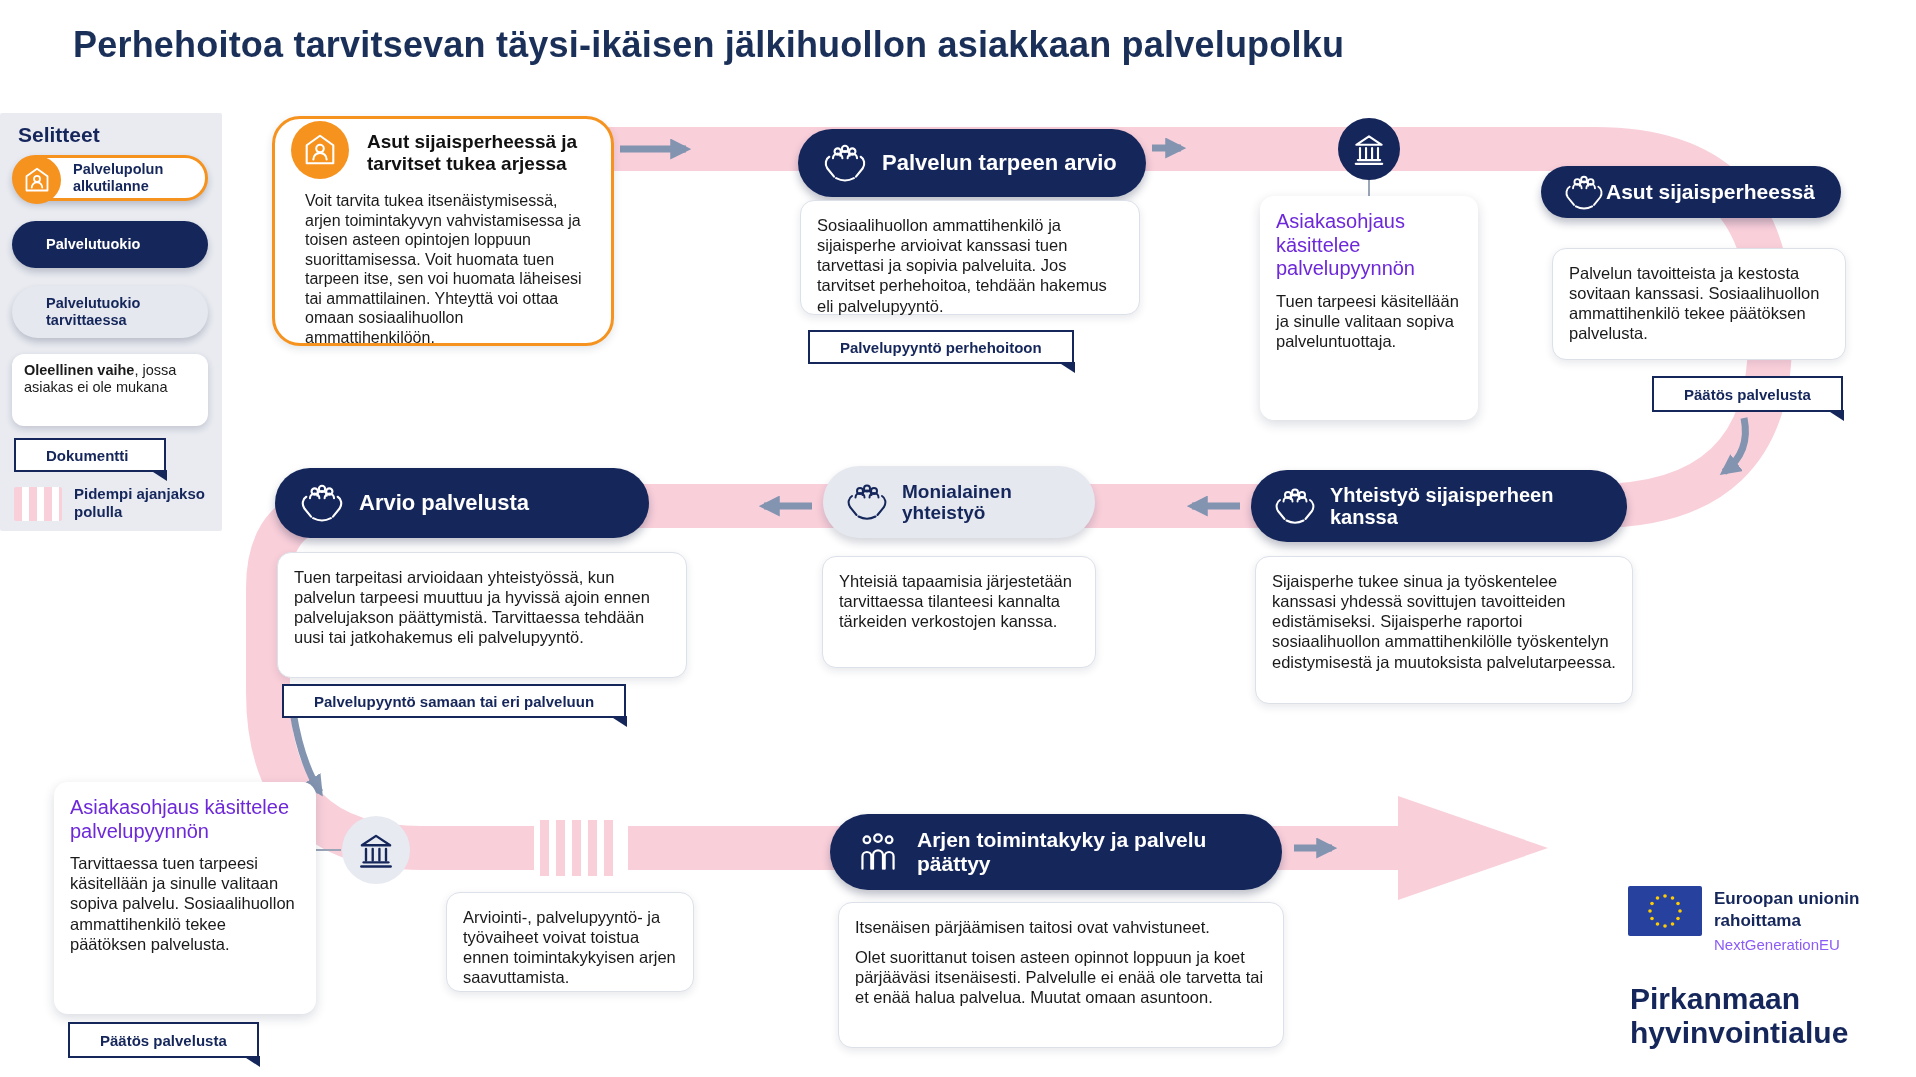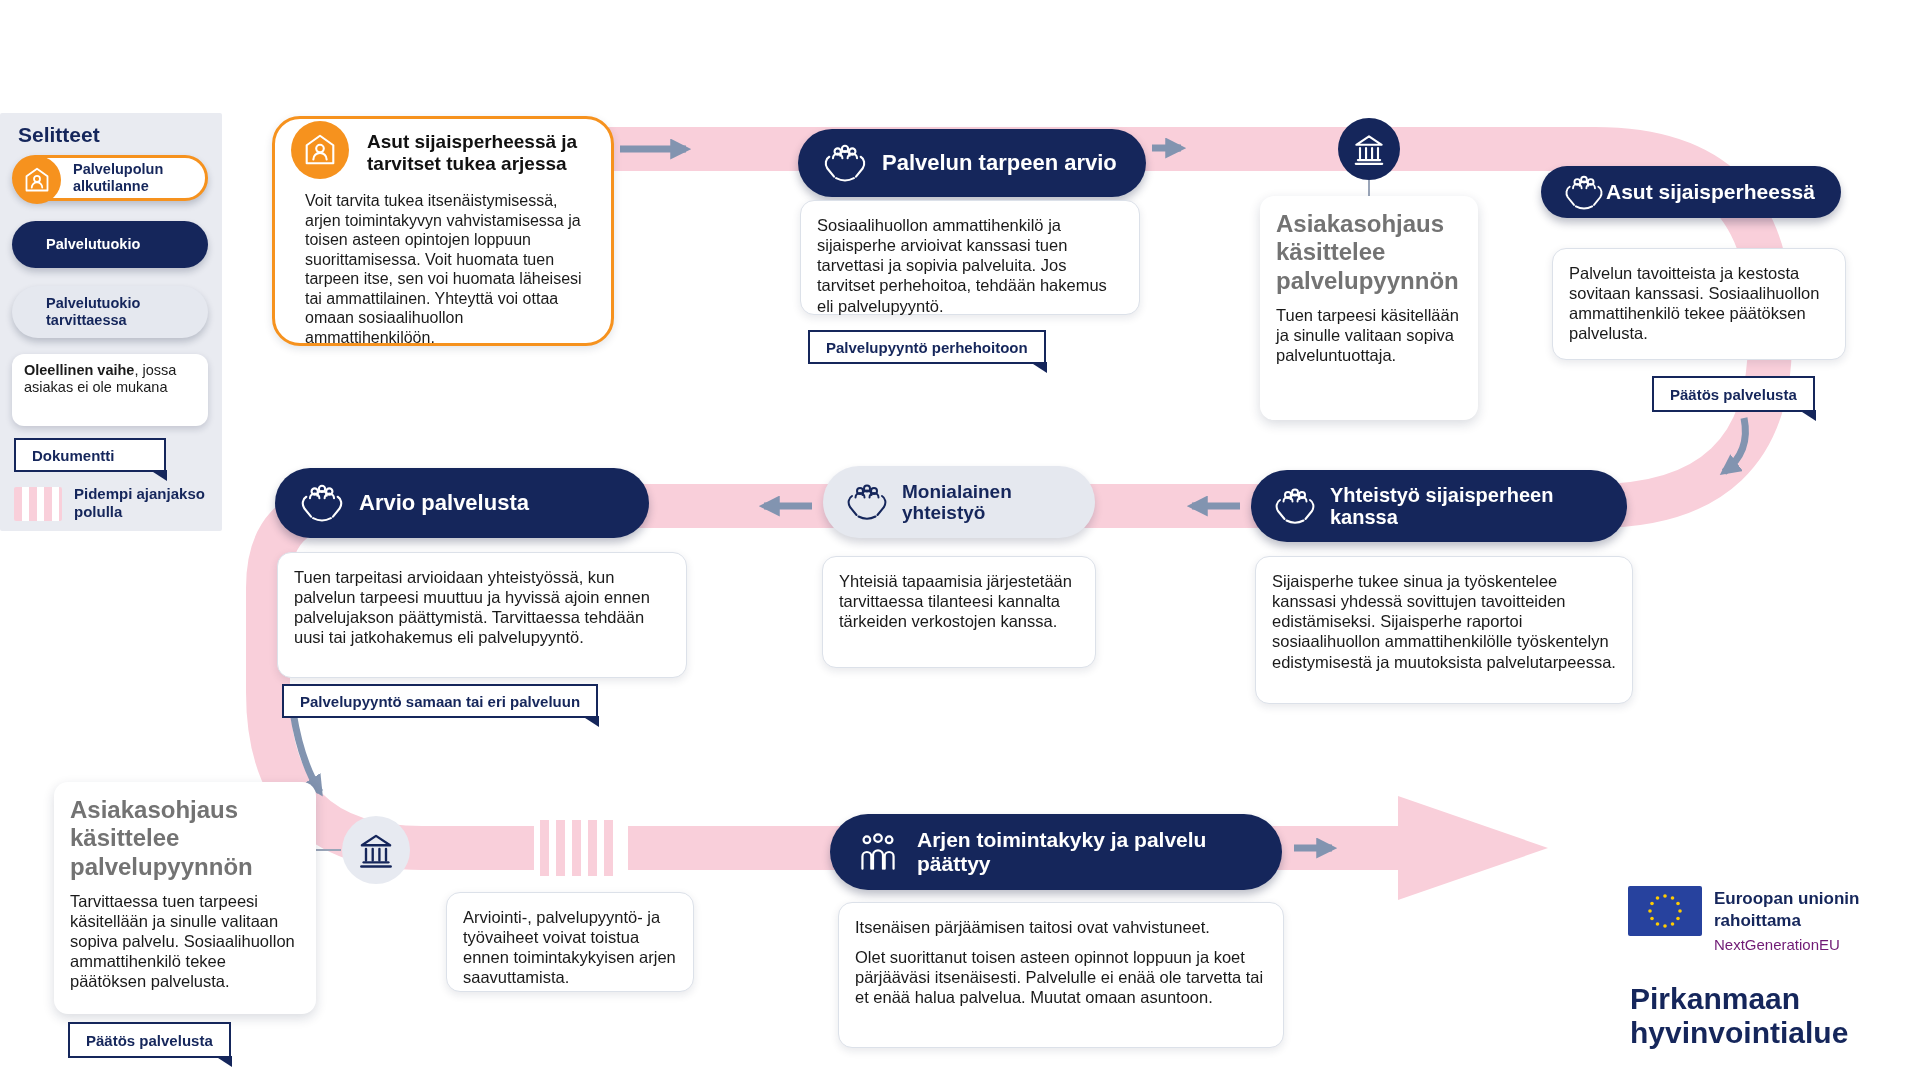--- a/index.html
+++ b/index.html
@@ -25,32 +25,32 @@
   .leg-pill{border-radius:26px;display:flex;align-items:center;box-sizing:border-box;
             font-weight:bold;font-size:14.5px;line-height:1.15;
             box-shadow:0 4px 7px rgba(20,30,60,.22);}
   .leg-start{background:#fff;border:3px solid var(--orange);color:var(--navy);position:relative;}
   .leg-start .bubble{position:absolute;left:-2px;top:-2px;width:48px;height:48px;border-radius:50%;
             background:var(--orange);display:flex;align-items:center;justify-content:center;}
   .leg-navy{background:var(--navy);color:#fff;padding-left:34px;}
   .leg-gray{background:var(--graypill);color:var(--navy);padding-left:34px;}
   .card{background:#fff;border:1px solid var(--cardborder);border-radius:14px;
         box-shadow:0 3px 8px rgba(20,30,60,.10);box-sizing:border-box;padding:14px 16px;}
-  .card .h{font-weight:bold;font-size:24px;line-height:1.18;color:#737373;}
+  .card .h{font-weight:normal;font-size:20px;line-height:1.18;color:#6d28d9;}
   .card .b, .body{font-size:16.5px;line-height:1.22;color:var(--ink);}
   .doc{background:#fff;border:2.5px solid var(--navy);display:flex;align-items:center;
-       padding:0 16px;box-sizing:border-box;font-size:15px;font-weight:bold;color:var(--navy);
+       padding:0 30px;box-sizing:border-box;font-size:15px;font-weight:bold;color:var(--navy);
        position:absolute;z-index:2;white-space:nowrap;}
   .doc::after{content:"";position:absolute;right:-3px;bottom:-11px;width:0;height:0;
        border-top:11px solid var(--navy);border-left:17px solid transparent;}
   .circ{border-radius:50%;display:flex;align-items:center;justify-content:center;}
   .swatch{background:repeating-linear-gradient(90deg,var(--pink) 0 8px,#fff 8px 15px);
           border-radius:2px;}
   .eu-l1{font-size:17px;font-weight:bold;color:var(--navy);line-height:1.3;}
-  .eu-sub{font-size:15px;color:#701a75;}
+  .eu-sub{font-size:15px;color:#8b5cf6;}
   .org{font-size:30px;font-weight:bold;color:var(--navy);line-height:1.14;}
 </style>
 </head>
 <body>
 
 <div class="stage">
 
   <svg class="layer" width="1916" height="1077" viewBox="0 0 1916 1077">
     <defs>
       <marker id="ah" viewBox="0 0 10 10" refX="7.5" refY="5" markerWidth="3" markerHeight="3" orient="auto-start-reverse">
@@ -80,20 +80,21 @@
       <path d="M1744 418 Q1751 452 1724 472" marker-end="url(#ah)"></path>
       <path d="M293 712 Q301 762 320 792" marker-end="url(#ah)"></path>
     </g>
 
     <g stroke="#9AA5B8" stroke-width="2">
       <line x1="1369" y1="180" x2="1369" y2="196"></line>
       <line x1="316" y1="850" x2="341" y2="850"></line>
     </g>
   </svg>
 
+  <div class="abs z2 title" style="left:73px;top:24px;width:1400px">Perhehoitoa tarvitsevan täysi-ikäisen jälkihuollon asiakkaan palvelupolku</div>
 
   <div class="abs panel" style="left:0;top:113px;width:222px;height:418px">
     <div class="abs leg-head" style="left:18px;top:10px">Selitteet</div>
     <div class="abs leg-pill leg-start" style="left:12px;top:42px;width:196px;height:46px">
       <span class="bubble">
         <svg width="30" height="30" viewBox="0 0 40 40">
             <g fill="none" stroke="#fff" stroke-width="2.4" stroke-linejoin="round" stroke-linecap="round">
               <path d="M20 5 L34 15 V34 H6 V15 Z"></path>
               <circle cx="20" cy="18.5" r="4"></circle>
               <path d="M13 30 a7 7 0 0 1 14 0"></path>

